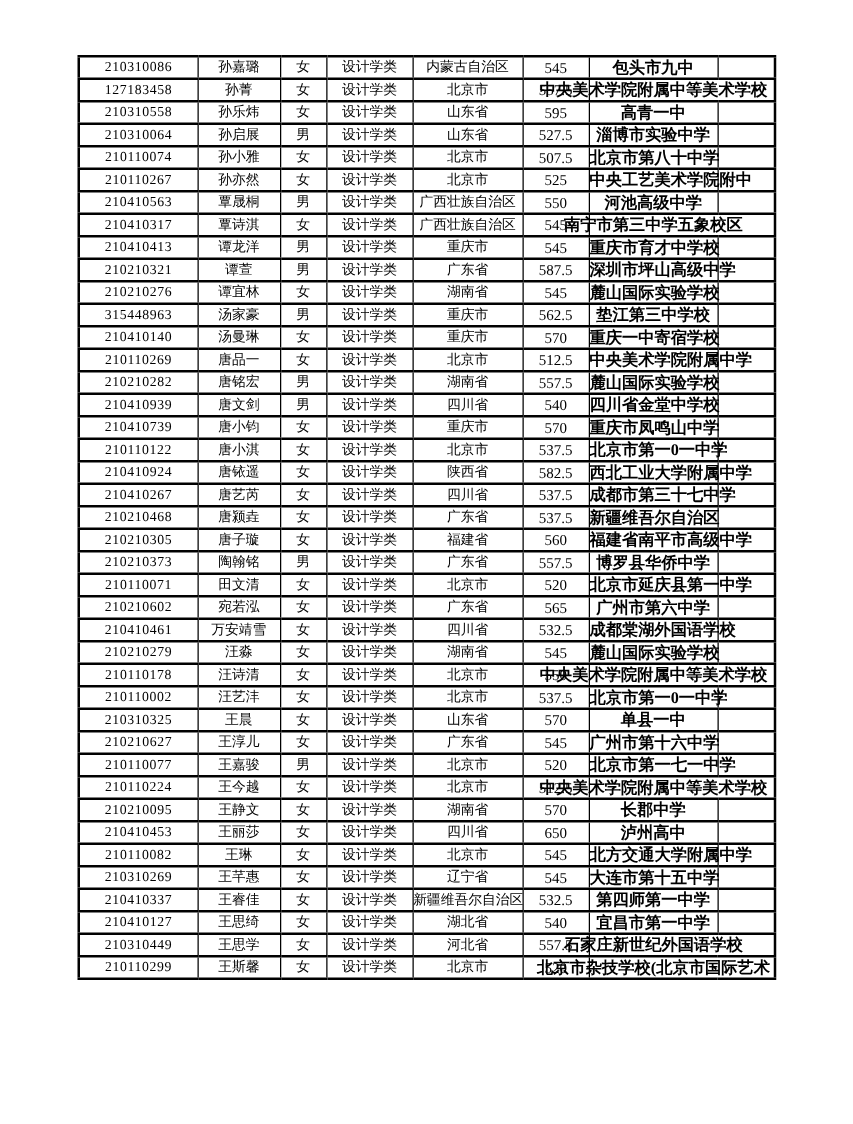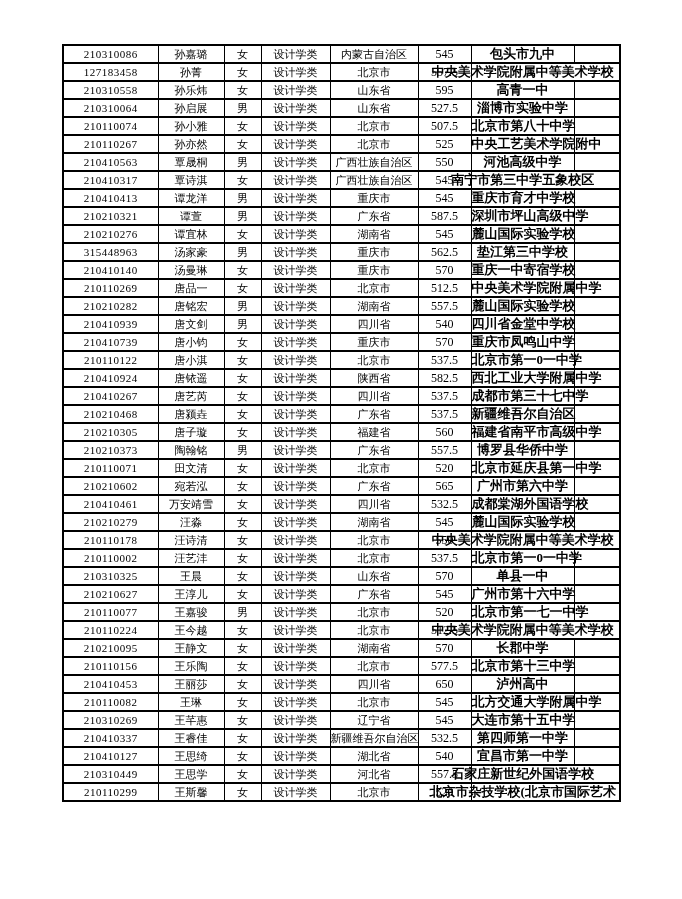--- a/index.html
+++ b/index.html
@@ -388,30 +388,20 @@
           <td class="c0"><span>210210095</span></td>
           <td class="c1"><span>王静文</span></td>
           <td class="c2"><span>女</span></td>
           <td class="c3"><span>设计学类</span></td>
           <td class="c4"><span>湖南省</span></td>
           <td class="c5"><span>570</span></td>
           <td class="c6"><span class="school-text">长郡中学</span></td>
           <td class="c7"></td>
         </tr>
         <tr>
-          <td class="c0"><span>210110156</span></td>
-          <td class="c1"><span>王乐陶</span></td>
-          <td class="c2"><span>女</span></td>
-          <td class="c3"><span>设计学类</span></td>
-          <td class="c4"><span>北京市</span></td>
-          <td class="c5"><span>577.5</span></td>
-          <td class="c6"><span class="school-text">北京市第十三中学</span></td>
-          <td class="c7"></td>
-        </tr>
-        <tr>
           <td class="c0"><span>210410453</span></td>
           <td class="c1"><span>王丽莎</span></td>
           <td class="c2"><span>女</span></td>
           <td class="c3"><span>设计学类</span></td>
           <td class="c4"><span>四川省</span></td>
           <td class="c5"><span>650</span></td>
           <td class="c6"><span class="school-text">泸州高中</span></td>
           <td class="c7"></td>
         </tr>
         <tr>

